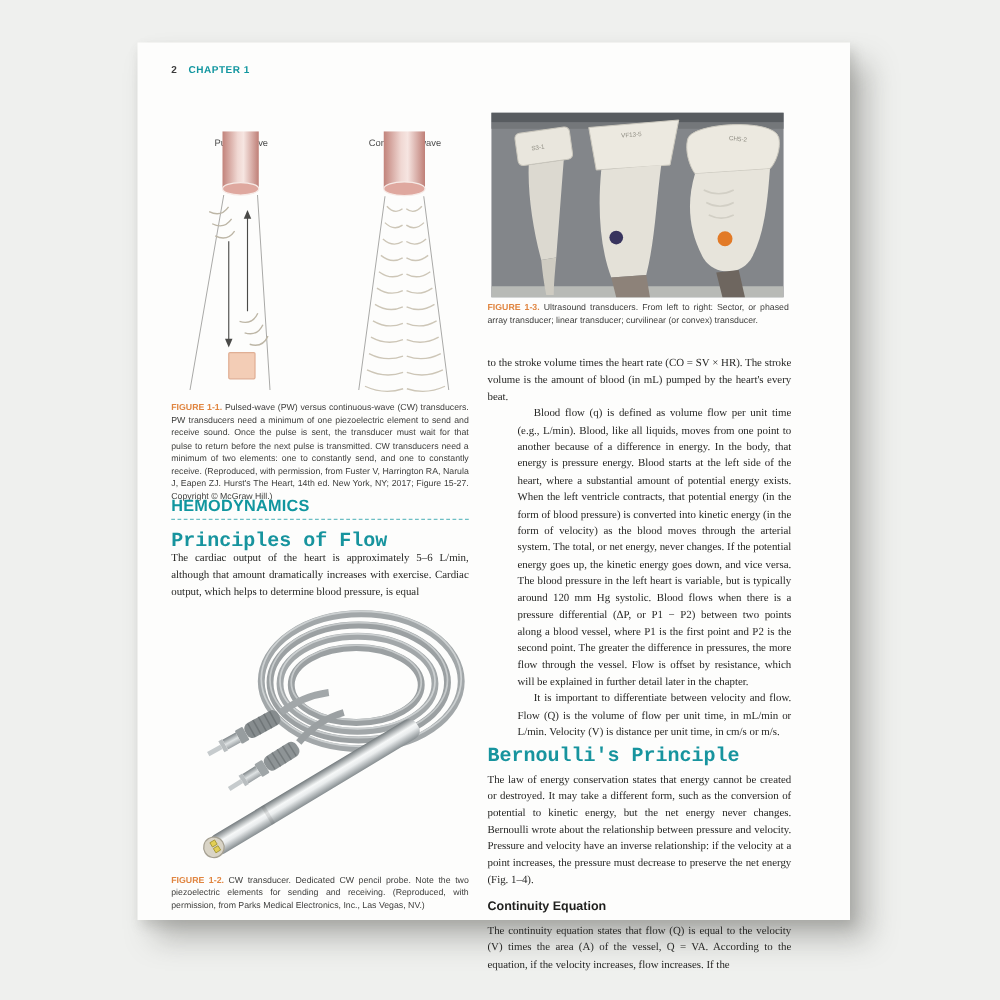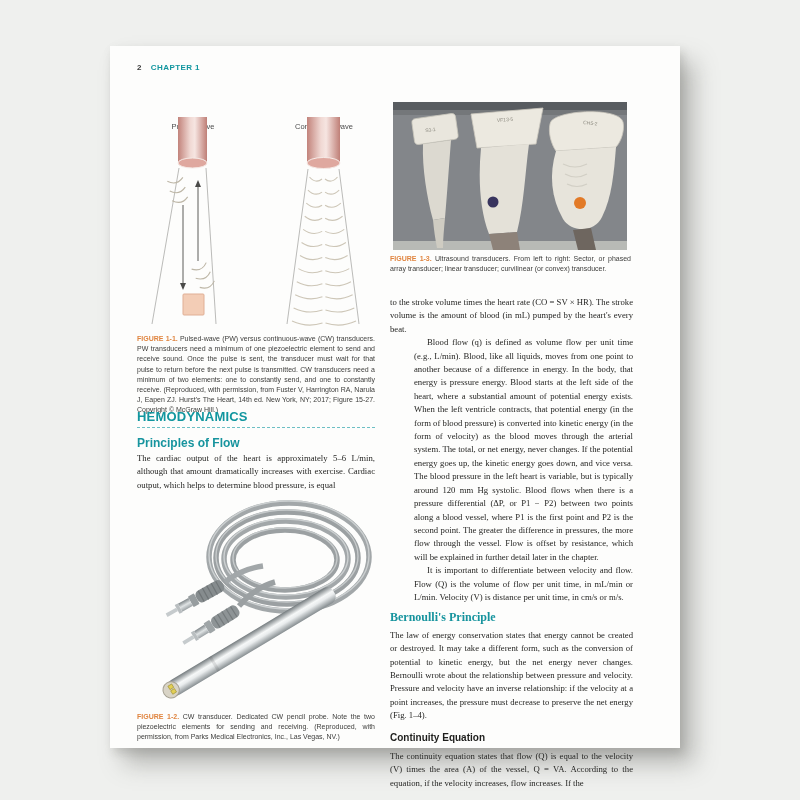--- a/index.html
+++ b/index.html
@@ -3,41 +3,41 @@
 <meta charset="utf-8">
 <style>
   html,body{margin:0;padding:0;}
   body{
     width:800px;height:800px;overflow:hidden;
     background:#eff0ee;
     font-family:"Liberation Sans",sans-serif;
     position:relative;
   }
   .page{
-    position:absolute;left:110px;top:46px;width:570px;height:702px;
+    position:absolute;left:110px;top:34px;width:570px;height:702px;
     background:#fdfdfc;
     box-shadow:14px 16px 22px rgba(95,95,90,.38), 3px 5px 9px rgba(95,95,90,.22);
   }
   .abs{position:absolute;}
   
   .pagehead{left:27px;top:17px;font-size:8px;font-weight:bold;letter-spacing:.4px;}
   .pagenum{color:#3a3a3a;margin-right:9px;}
   .chapter{color:#11969f;}
   
   .wavelabel{top:60px;width:90px;text-align:center;font-size:7.5px;color:#4c4c4c;margin-top:16px;}
   
   .caption{font-size:7px;line-height:10.2px;color:#3d3d3b;text-align:justify;}
   .figlabel{color:#e08540;font-weight:bold;}
   
   .h-hemo{
     left:27px;top:363px;width:238px;
     font-size:13px;font-weight:bold;color:#11969f;letter-spacing:.2px;
     border-bottom:1.6px dashed #6dbfc4;padding-bottom:3px;
   }
-  .h-teal-sub{font-size:12px;font-weight:bold;color:#17949e;}
+  .h-teal-sub{font-size:16px;font-weight:bold;color:#17949e;font-family:Liberation Mono, monospace;}
   .h-black-sub{font-size:10px;font-weight:bold;color:#1e1e1c;font-family:Liberation Sans, sans-serif;margin:8px 0 6px 0;}
   
   .bodytext{
     font-family:"Liberation Serif",serif;
     font-size:8.7px;line-height:13.4px;color:#262624;text-align:justify;
   }
   .rightflow p{margin:0;}
   .rightflow p.indent{text-indent:13px;margin-left:24px;}
   .rightflow .h-teal-sub{margin:7px 0 4px 0;}
   svg text{font-family:"Liberation Sans",sans-serif;}

